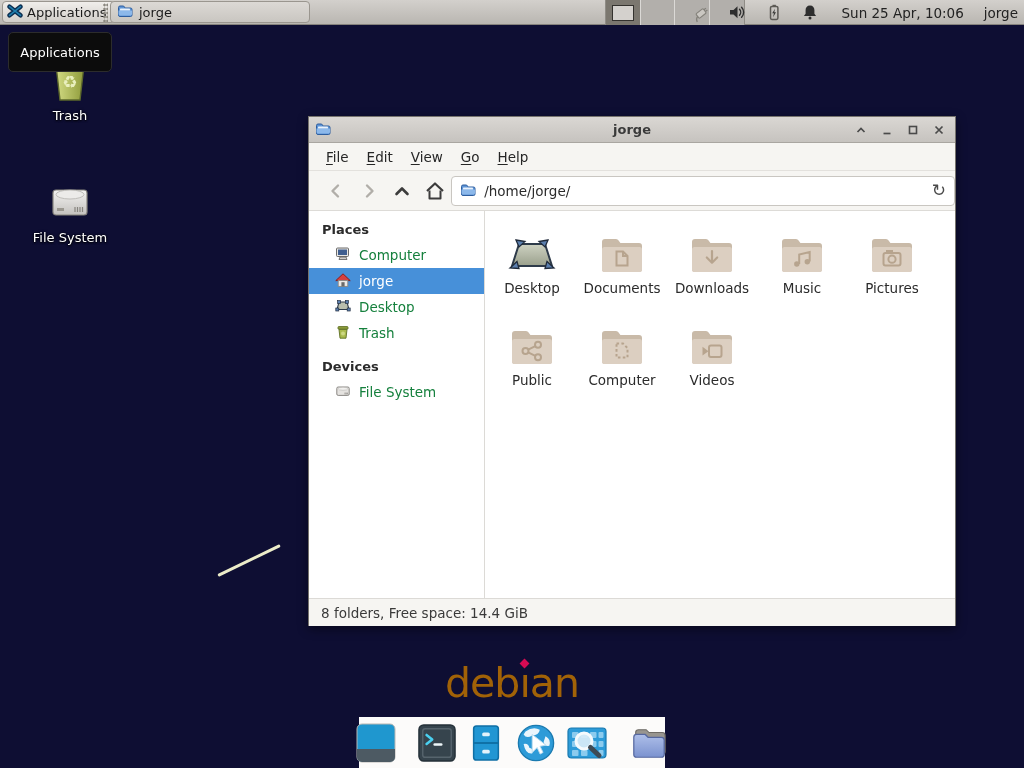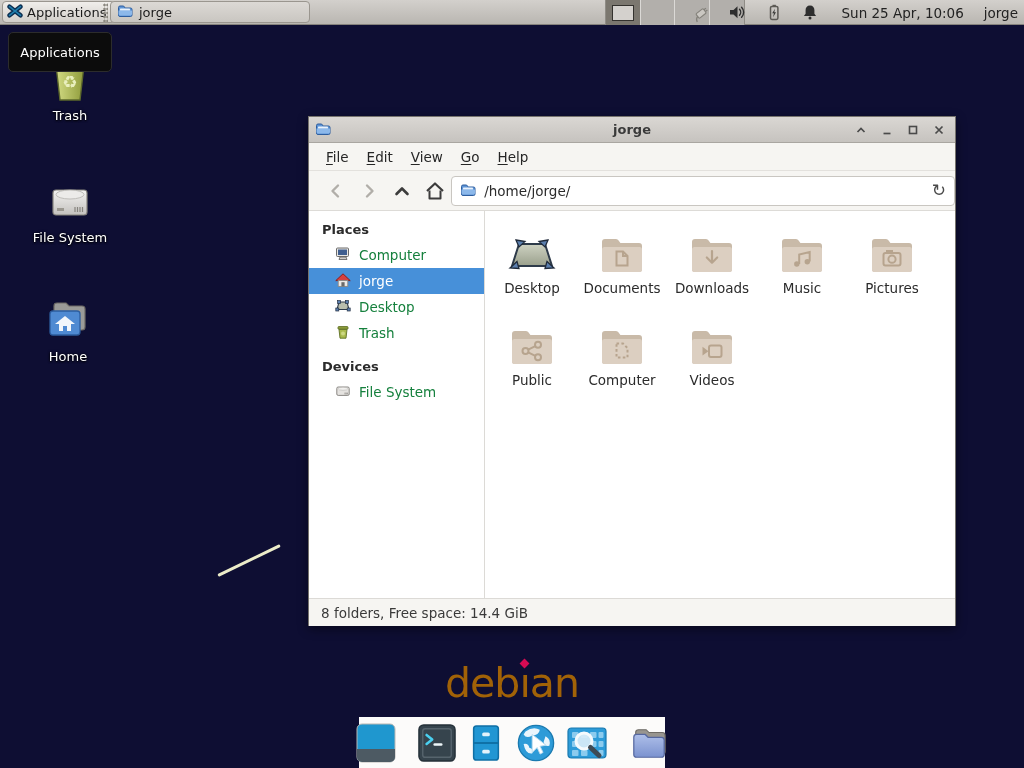--- a/index.html
+++ b/index.html
@@ -198,32 +198,20 @@
             <line x1="31.5" y1="30" x2="31.5" y2="35"></line>
           <line x1="34" y1="30" x2="34" y2="35"></line>
             <line x1="36.5" y1="30" x2="36.5" y2="35"></line>
         </g>
         <rect x="11" y="31" width="7" height="3" fill="#9a978f"></rect>
       </svg>
     </div>
     <div class="dlabel">File System</div>
   </div>
 
-  <div class="desk-icon" style="left:13px; top:296px;">
-    <div class="dico">
-      <svg width="48" height="48" viewBox="0 0 48 48">
-        <path d="M10 10 q0 -3 3 -3 h9 l3 3 h13 q3 0 3 3 v18 q0 3 -3 3 H13 q-3 0 -3 -3 Z" fill="#9b9b98" stroke="#6e6b66" stroke-width="1.2"></path>
-        <rect x="6" y="15" width="30" height="24" rx="3" fill="#4f8ad2" stroke="#2d5d9e" stroke-width="1.3"></rect>
-        <polygon points="21,20 31,28 11,28" fill="#f2f6fb"></polygon>
-        <rect x="15" y="27" width="12" height="8" fill="#f2f6fb"></rect>
-        <rect x="19" y="30" width="4" height="5" fill="#4f8ad2"></rect>
-      </svg>
-    </div>
-    <div class="dlabel">Home</div>
-  </div>
 
   <div class="diag-line"></div>
 
   <div class="window">
     <div class="titlebar">
       <span>
         <svg width="16" height="15" viewBox="0 0 16 15">
           <path d="M1.5 4.5 a1.5 1.5 0 0 1 1.5 -1.5 h3.6 l1.6 2 h5.3 a1.5 1.5 0 0 1 1.5 1.5 v5.5 a1.5 1.5 0 0 1 -1.5 1.5 h-10.5 a1.5 1.5 0 0 1 -1.5 -1.5 Z" fill="#5e95d6" stroke="#2d5d9e" stroke-width="1"></path>
           <rect x="3" y="5.6" width="10" height="2.2" rx="0.6" fill="#e9f2fc"></rect>
           <path d="M1.5 7.4 h13.5 v3.6 a1.5 1.5 0 0 1 -1.5 1.5 h-10.5 a1.5 1.5 0 0 1 -1.5 -1.5 Z" fill="#8cb8ea"></path>

